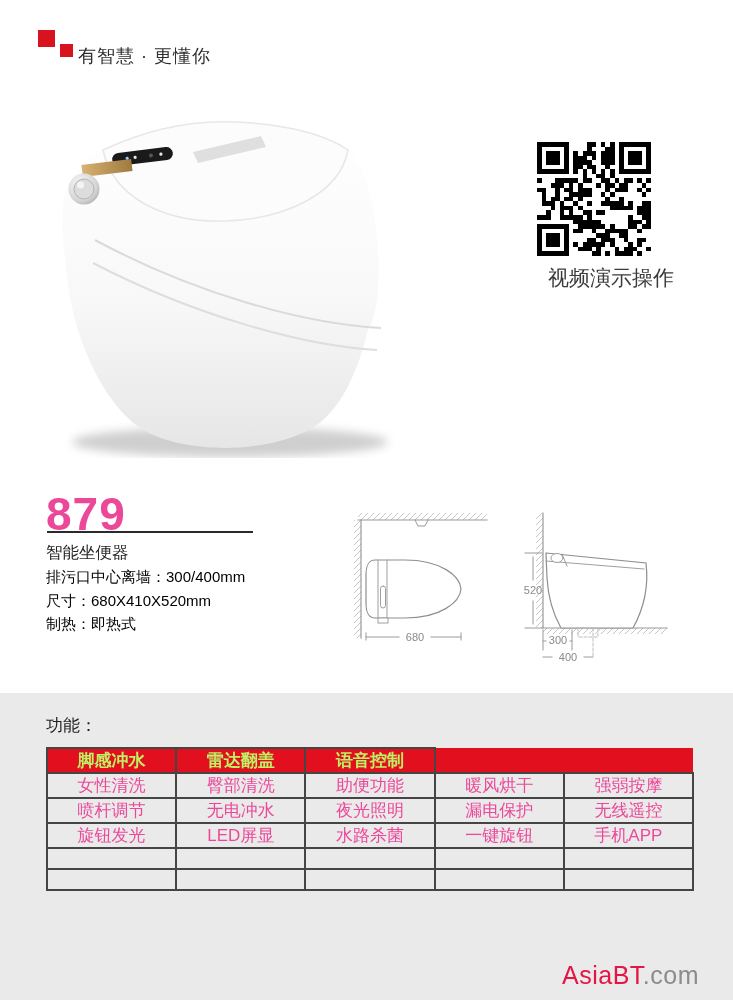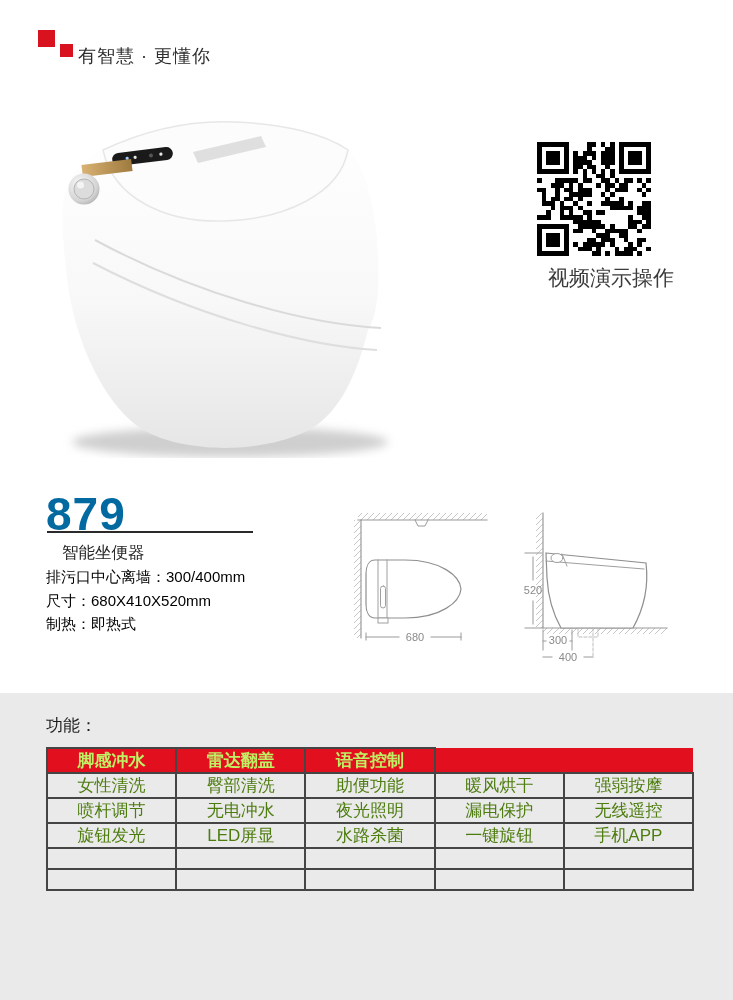--- a/index.html
+++ b/index.html
@@ -13,34 +13,34 @@
   .logo-sq1 { left:38px; top:30px; width:17px; height:17px; }
   .logo-sq2 { left:60px; top:44px; width:13px; height:13px; }
   .page-title { position:absolute; left:78px; top:44px; font-size:18px; color:#2d2d2d; letter-spacing:1px; }
   
   .product-photo { position:absolute; left:55px; top:98px; width:365px; height:360px; }
   
   .qr { position:absolute; left:537px; top:142px; width:114px; height:114px; }
   .qr svg { width:114px; height:114px; shape-rendering:crispEdges; }
   .qr-caption { position:absolute; left:512px; top:264px; width:162px; text-align:right; font-size:21px; color:#3a3a3a; }
   
-  .model-number { position:absolute; left:46px; top:487px; font-size:46px; font-weight:bold; color:#0369a1; letter-spacing:1px; }
+  .model-number { position:absolute; left:46px; top:487px; font-size:46px; font-weight:bold; color:#ec4899; letter-spacing:1px; }
   .model-underline { position:absolute; left:47px; top:531px; width:206px; height:2px; background:#2a2a2a; }
-  .product-name { position:absolute; left:46px; top:542px; font-size:16.5px; color:#252525;margin-left:16px; }
+  .product-name { position:absolute; left:46px; top:542px; font-size:16.5px; color:#252525; }
   .product-specs { position:absolute; left:46px; top:565px; font-size:15px; color:#000000; line-height:23.5px; }
   
   .diagrams { position:absolute; left:345px; top:500px; width:335px; height:165px; }
   .dim-text { font-size:11px; fill:#8a8a8a; }
   
   .features-panel { position:absolute; left:0; top:693px; width:733px; height:307px; background:#eaeaea; }
   .features-label { position:absolute; left:46px; top:714px; font-size:17px; color:#1d1d1d; }
   table.features { position:absolute; left:46px; top:747px; width:648px; border-collapse:collapse; table-layout:fixed; }
   table.features td {
     border:2px solid #454545; height:21px; text-align:center; vertical-align:middle;
-    font-size:17px; color:#4d7c0f; padding:0; background:transparent;
+    font-size:17px; color:#ec4899; padding:0; background:transparent;
   }
   table.features tr.hdr td { height:23px; background:#e2101e; color:#bef264; font-weight:bold; }
   table.features td.nocell { border:none; background:transparent; }
   
   .watermark { position:absolute; left:562px; top:961px; font-size:25px; letter-spacing:0.5px; }
   .wm-brand { color:#e51546; }
   .wm-suffix { color:#8c8c8c; }
 </style>
 </head>
 <body>
@@ -534,14 +534,17 @@
     <tr>
       <td></td>
       <td></td>
       <td></td>
       <td></td>
       <td></td>
     </tr>
   </tbody>
     </table>
 
+  <div class="watermark">
+    <span class="wm-brand">AsiaBT</span><span class="wm-suffix">.com</span>
+  </div>
 
 </div>
 
 </body></html>

